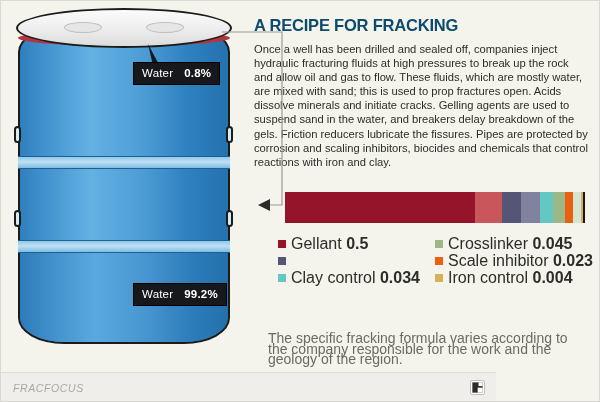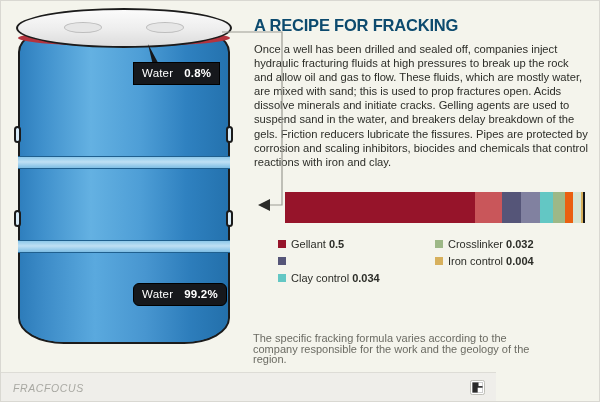--- a/index.html
+++ b/index.html
@@ -111,21 +111,21 @@
     letter-spacing: 0.2px;
     padding: 4px 8px 5px 8px;
     white-space: nowrap;
     z-index: 8;
     border: 1px solid #000;
     box-sizing: border-box;
   }
   .callout .lbl { font-weight: normal; }
   .callout .val { font-weight: bold; margin-left: 11px; }
   #callout-other { left: 133px; top: 62px; }
-  #callout-water { left: 133px; top: 283px; border-radius: 6px; }
+  #callout-water { left: 133px; top: 283px; }
   .callout-tail {
     position: absolute;
     z-index: 7;
   }
 
   
   #connector { position: absolute; left: 220px; top: 30px; z-index: 6; }
 
   
   #content {
@@ -176,33 +176,33 @@
     align-items: center;
     height: 16px;
     margin-bottom: 1px;
   }
   .legend-sw {
     width: 8px; height: 8px;
     flex: 0 0 8px;
     margin-right: 5px;
   }
   .legend-text {
-    font-size: 11px;
+    font-size: 16px;
     color: #2c2d28;
     white-space: nowrap;
   }
   .legend-text b { font-weight: bold; }
 
   
   #footnote {
     position: absolute;
-    left: 253px;
+    left: 268px;
     top: 333px;
     width: 300px;
-    font-size: 11px;
+    font-size: 14px;
     line-height: 10.5px;
     color: #6b6b63;
   }
 
   
   #bottom-bar {
     position: absolute;
     left: 0; bottom: 0;
     width: 496px;
     height: 30px;
@@ -303,21 +303,25 @@
           <span class="legend-sw" style="background: rgb(85, 85, 120);"></span>
         </div>
         <div class="legend-row">
           <span class="legend-sw" style="background: rgb(99, 199, 196);"></span>
           <span class="legend-text">Clay control <b>0.034</b></span>
         </div>
       </div>
     <div class="legend-col" id="legend-right">
         <div class="legend-row">
           <span class="legend-sw" style="background: rgb(157, 184, 135);"></span>
-          <span class="legend-text">Crosslinker <b>0.032</b></span>
+          <span class="legend-text">Crosslinker <b>0.045</b></span>
+        </div>
+        <div class="legend-row">
+          <span class="legend-sw" style="background: rgb(234, 96, 16);"></span>
+          <span class="legend-text">Scale inhibitor <b>0.023</b></span>
         </div>
         <div class="legend-row">
           <span class="legend-sw" style="background: rgb(215, 176, 92);"></span>
           <span class="legend-text">Iron control <b>0.004</b></span>
         </div>
       </div>
   </div>
 
   <div id="footnote">The specific fracking formula varies according to the company responsible for the work and the geology of the region.</div>
 

